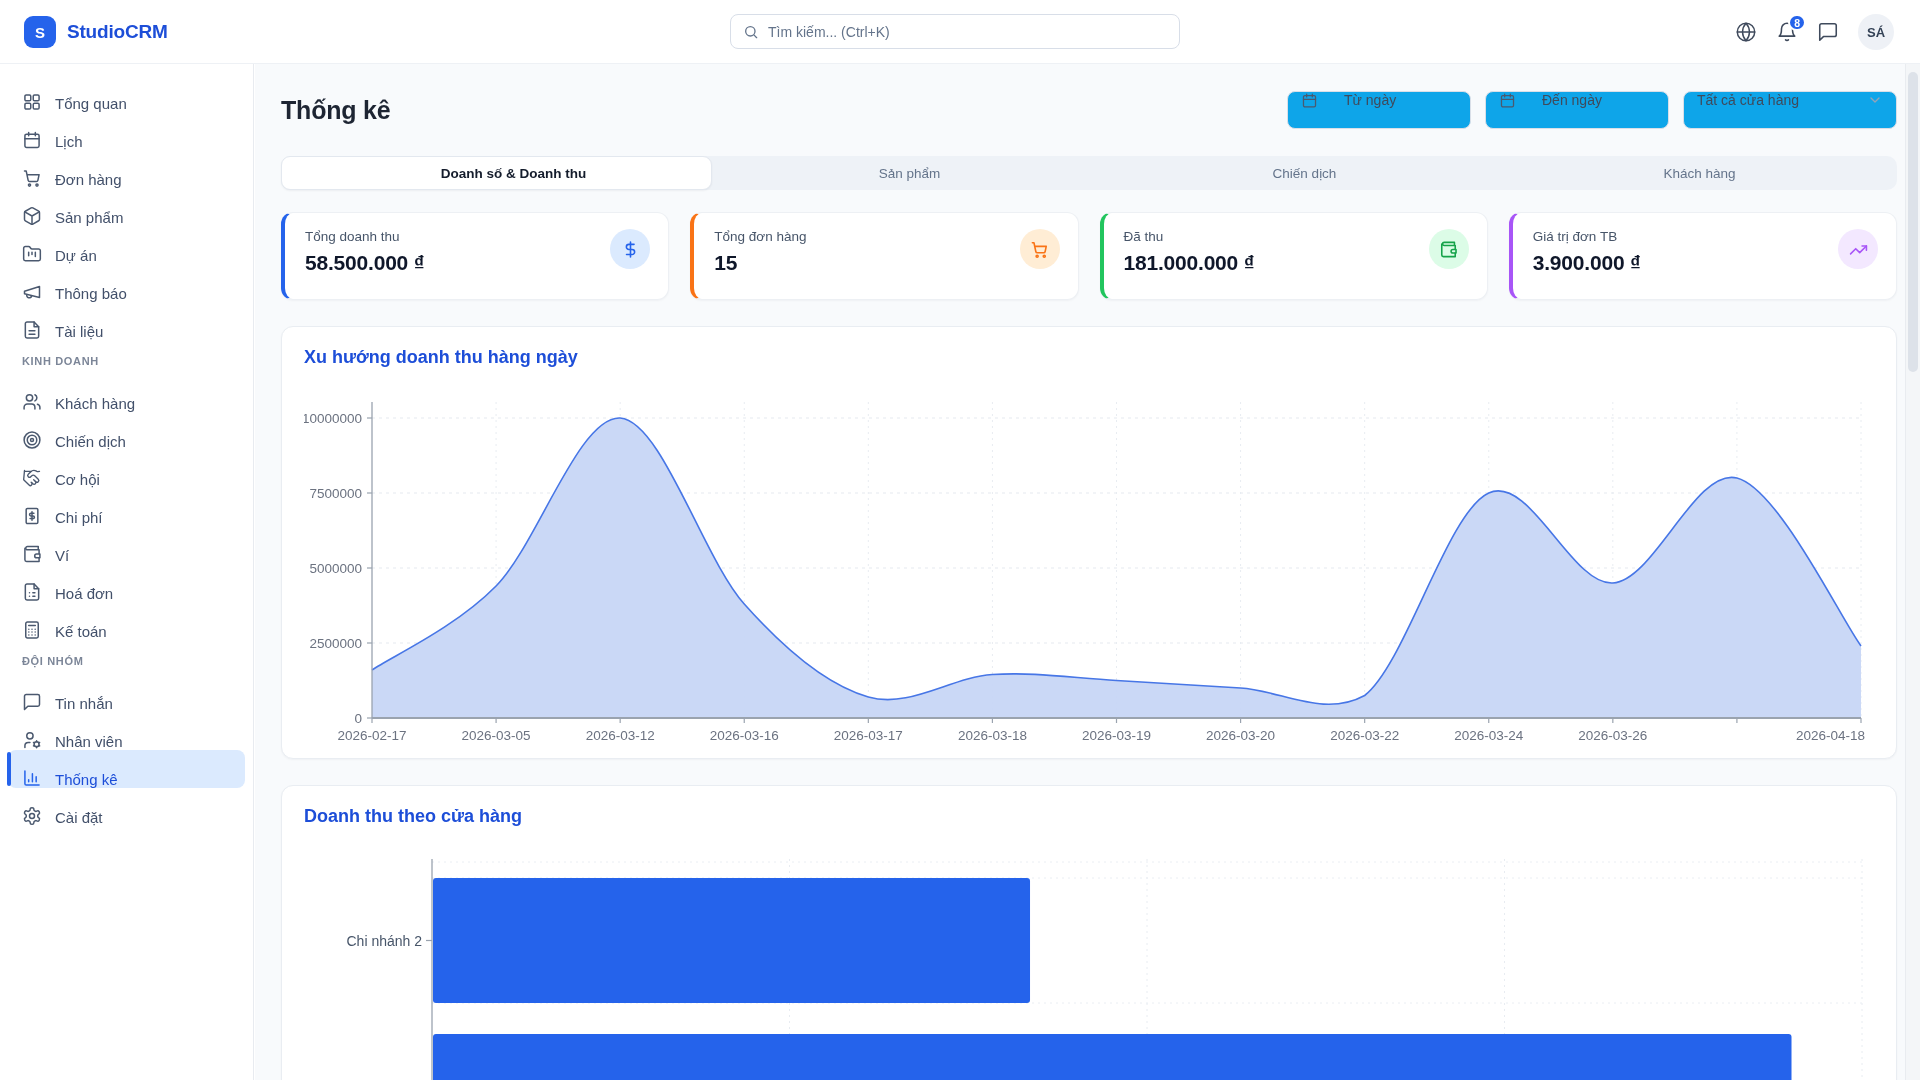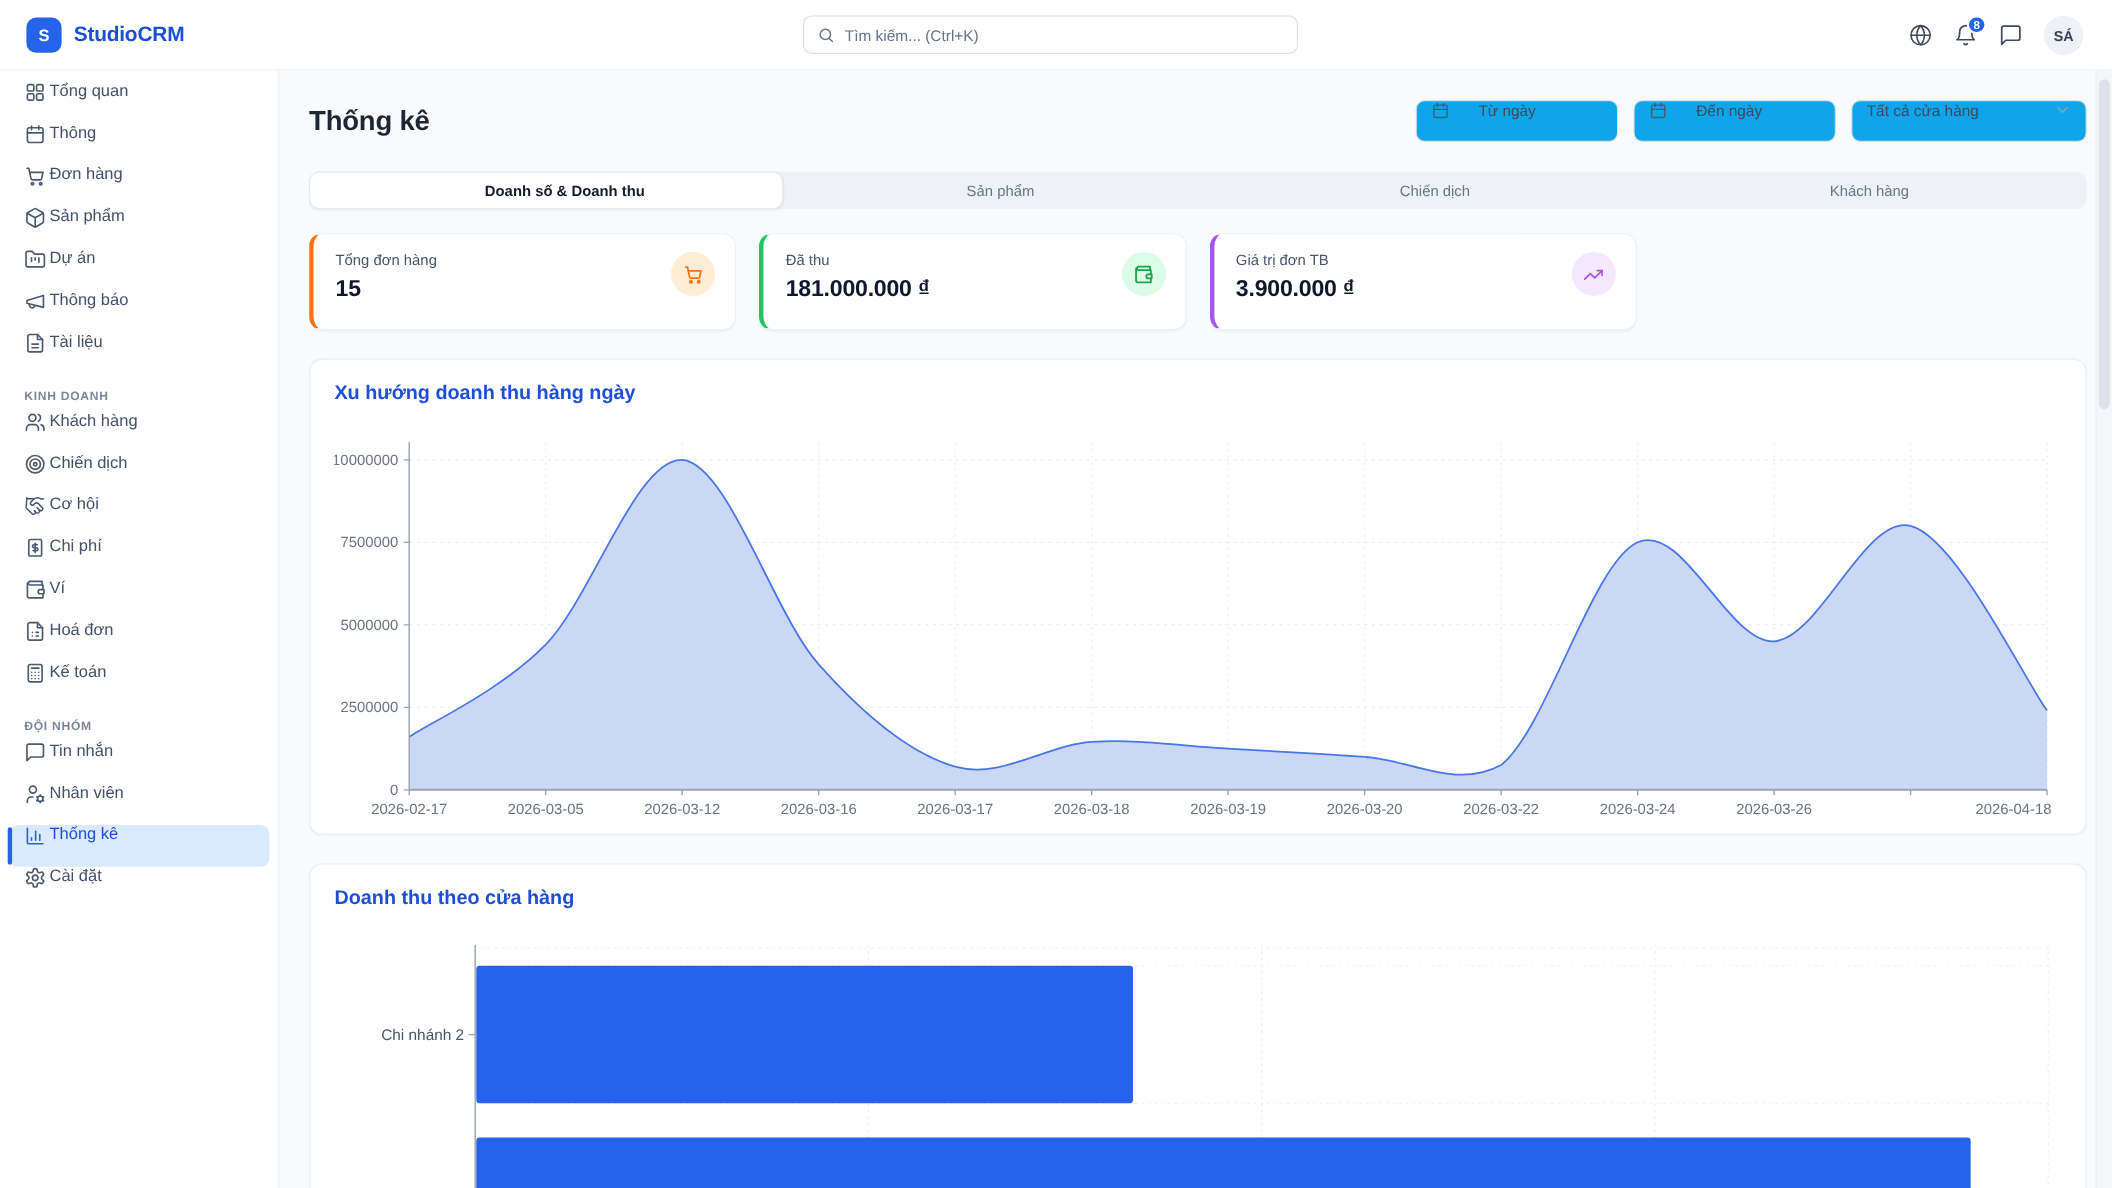--- a/index.html
+++ b/index.html
@@ -25,21 +25,21 @@
   .badge { position:absolute; top:-7px; right:-8px; min-width:17px; height:17px; padding:0 4px; border-radius:9px;
     background:#2563eb; color:#fff; font-size:10.5px; font-weight:700; display:flex; align-items:center;
     justify-content:center; border:2px solid #fff; }
   .avatar { width:36px; height:36px; border-radius:50%; background:#eef1f6; color:#334155;
     font-size:13px; font-weight:700; display:flex; align-items:center; justify-content:center; }
 
   
   .sidebar { position:absolute; left:0; top:64px; width:254px; bottom:0; background:#fff;
     border-right:1px solid #e8ebf0; padding-top:10px; overflow:hidden; }
   .nav-item { position:relative; height:38px; margin:0 8px; border-radius:8px; display:flex;
-    align-items:flex-start; gap:3px; padding-left:14px; cursor:pointer; color:#42506a; }
+    align-items:flex-end; gap:13px; padding-left:14px; cursor:pointer; color:#42506a; }
   .nav-item .icon { width:20px; height:20px; color:#4b596f; flex:0 0 auto; }
   .nav-label { font-size:15px; }
   .nav-item.active { background:#dbeafe; color:#1d4ed8; }
   .nav-item.active .icon { color:#2563eb; }
   .nav-item.active .nav-label { font-weight:500; }
   .nav-item.active::before { content:""; position:absolute; left:-1px; top:2px; bottom:2px; width:4px;
     border-radius:4px; background:#2563eb; }
   .section-label { padding:15px 0 7px 22px; font-size:11px; font-weight:700; color:#7c8698;
     letter-spacing:0.06em; }
 
@@ -136,21 +136,21 @@
       </span>
     <span class="nav-label">Tổng quan</span>
   </div>
   <div class="nav-item">
     <span class="icon">
         <svg viewBox="0 0 24 24" fill="none" stroke="currentColor" stroke-width="1.8" stroke-linecap="round" stroke-linejoin="round">
           <rect x="3.5" y="5" width="17" height="16" rx="2"></rect>
           <path d="M16 3v4M8 3v4M3.5 10.5h17"></path>
         </svg>
       </span>
-    <span class="nav-label">Thông</span>
+    <span class="nav-label">Lịch</span>
   </div>
   <div class="nav-item">
     <span class="icon">
         <svg viewBox="0 0 24 24" fill="none" stroke="currentColor" stroke-width="1.8" stroke-linecap="round" stroke-linejoin="round">
           <circle cx="9" cy="20.5" r="1.3"></circle>
           <circle cx="18" cy="20.5" r="1.3"></circle>
           <path d="M3 3.5h2l2.4 11.3a1.8 1.8 0 0 0 1.8 1.4h8.1a1.8 1.8 0 0 0 1.76-1.4L20.5 8H6"></path>
         </svg>
       </span>
     <span class="nav-label">Đơn hàng</span>
@@ -341,20 +341,32 @@
   </div>
 
   <div class="tabbar">
     <div class="tab active">Doanh số &amp; Doanh thu</div>
     <div class="tab">Sản phẩm</div>
     <div class="tab">Chiến dịch</div>
     <div class="tab">Khách hàng</div>
   </div>
 
   <div class="stats-row">
+    <div class="stat-card" style="border-left-color: rgb(37, 99, 235);">
+      <div class="stat-label">Tổng doanh thu</div>
+      <div class="stat-value">58.500.000 ₫</div>
+      <div class="stat-icon" style="background: rgb(219, 234, 254); color: rgb(37, 99, 235);">
+          <span class="icon">
+            <svg viewBox="0 0 24 24" fill="none" stroke="currentColor" stroke-width="2" stroke-linecap="round" stroke-linejoin="round">
+              <path d="M12 2.5v19"></path>
+              <path d="M16.5 5.5H10a3.2 3.2 0 0 0 0 6.4h4a3.2 3.2 0 0 1 0 6.4H7"></path>
+            </svg>
+          </span>
+        </div>
+    </div>
     <div class="stat-card" style="border-left-color: rgb(249, 115, 22);">
       <div class="stat-label">Tổng đơn hàng</div>
       <div class="stat-value">15</div>
       <div class="stat-icon" style="background: rgb(255, 237, 213); color: rgb(249, 115, 22);">
           <span class="icon">
             <svg viewBox="0 0 24 24" fill="none" stroke="currentColor" stroke-width="2" stroke-linecap="round" stroke-linejoin="round">
               <circle cx="9" cy="20.5" r="1.3"></circle>
               <circle cx="18" cy="20.5" r="1.3"></circle>
               <path d="M3 3.5h2l2.4 11.3a1.8 1.8 0 0 0 1.8 1.4h8.1a1.8 1.8 0 0 0 1.76-1.4L20.5 8H6"></path>
             </svg>

